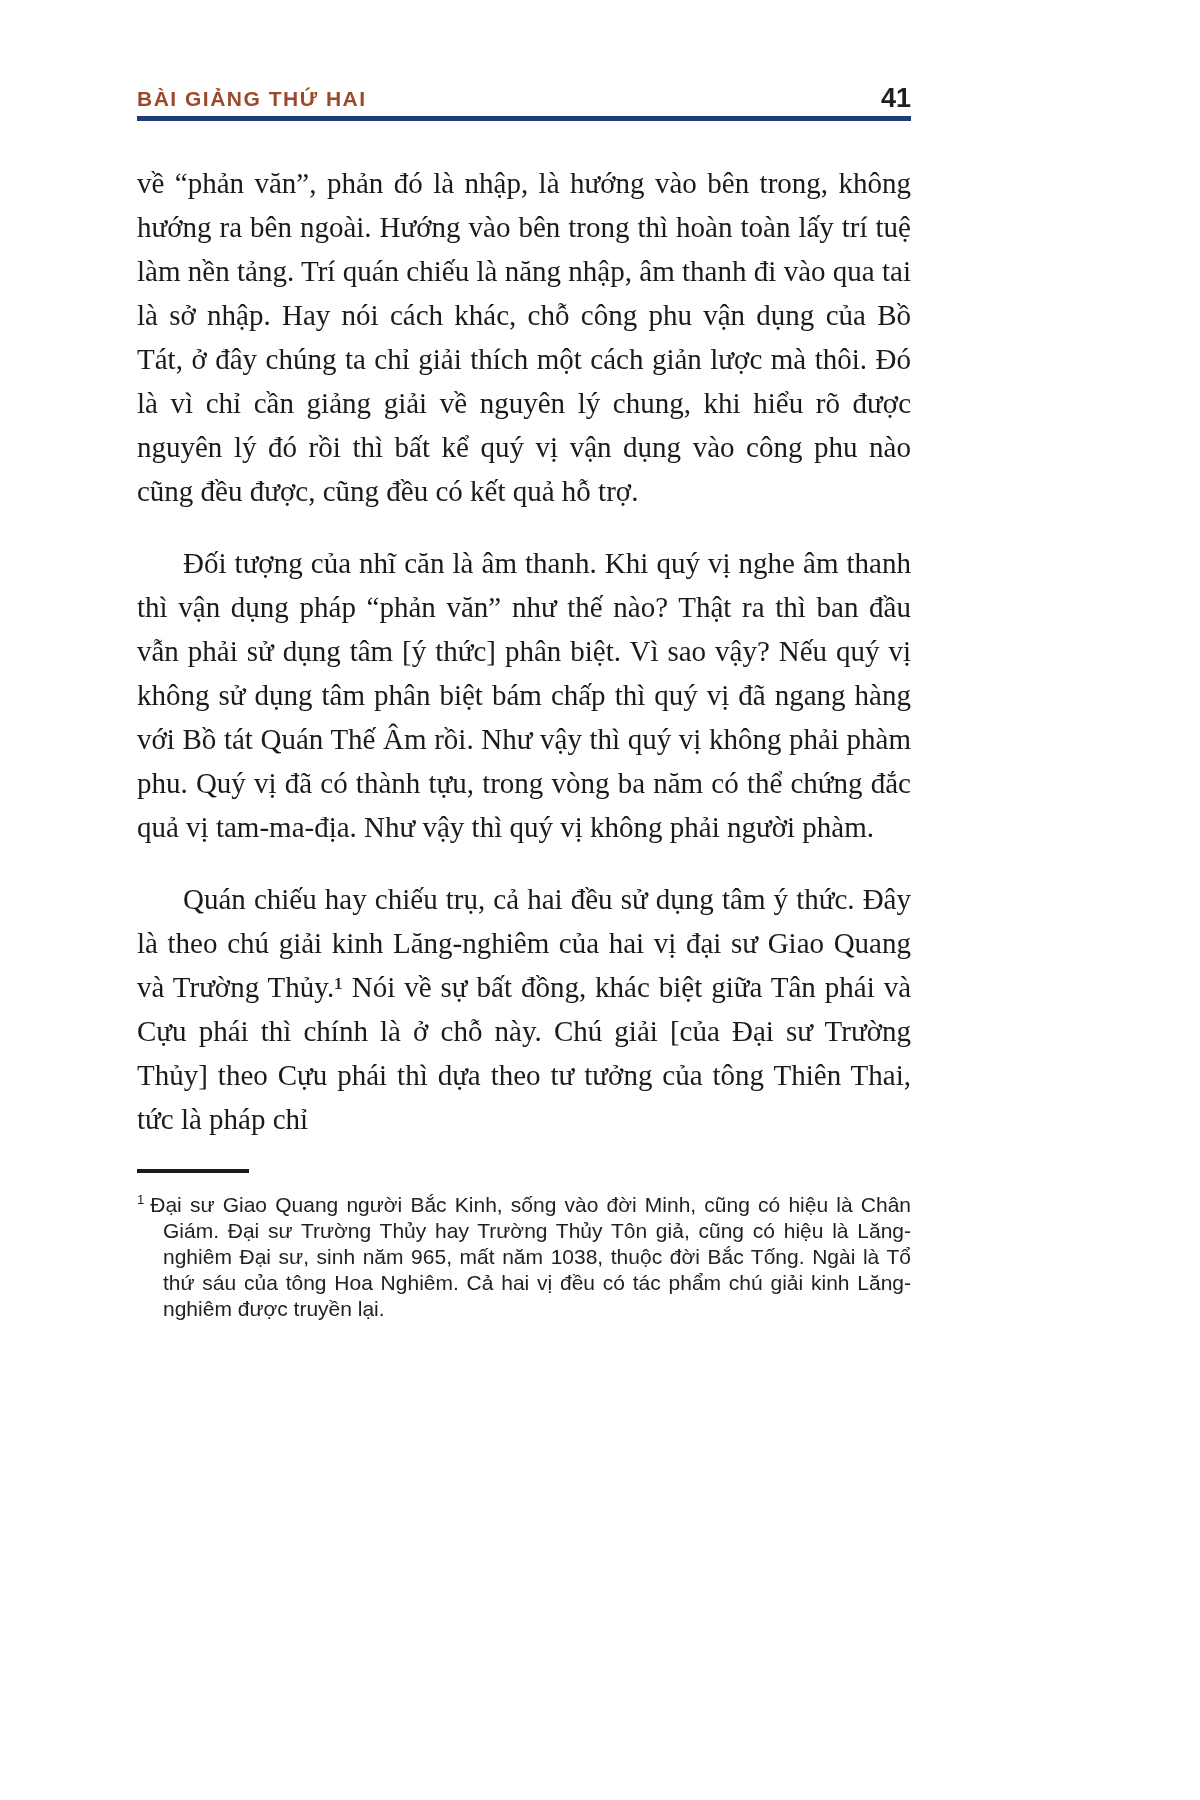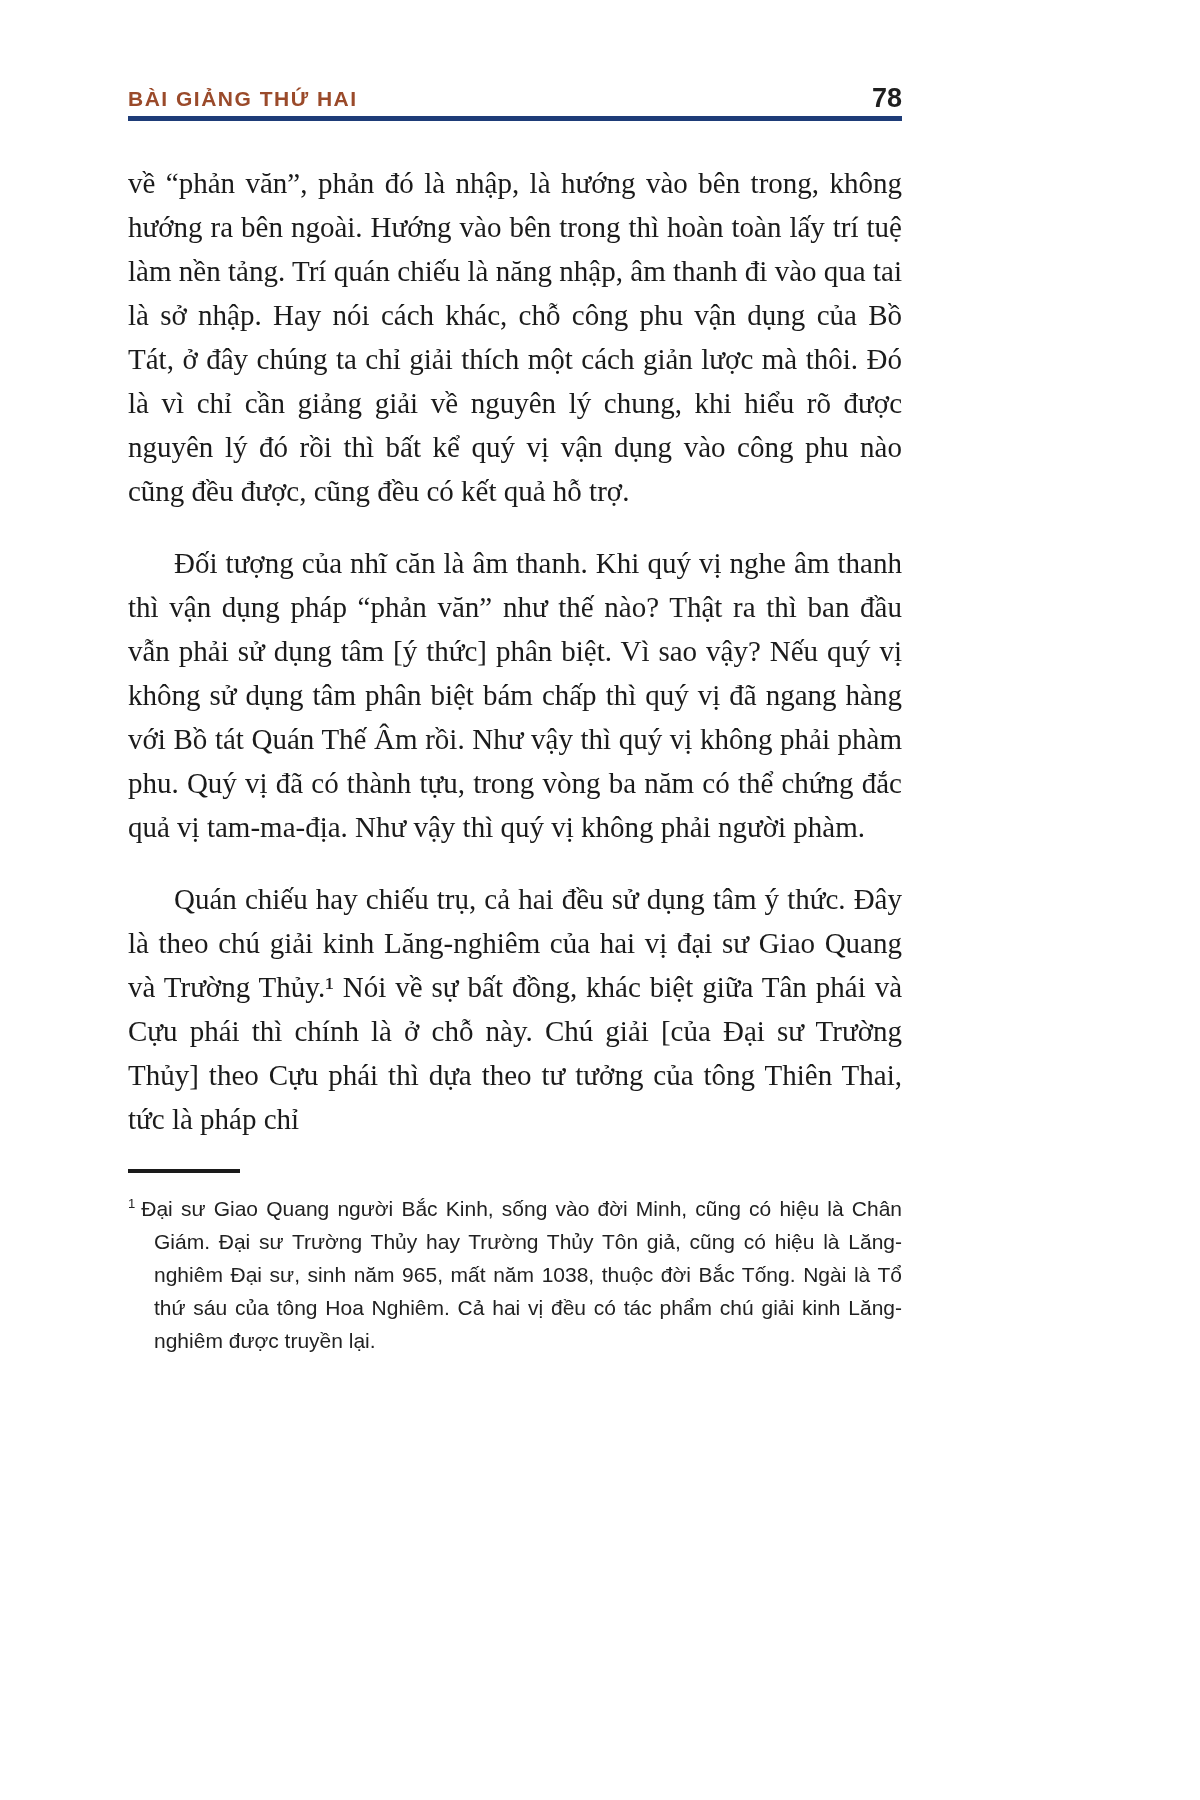--- a/index.html
+++ b/index.html
@@ -16,21 +16,21 @@
     font-family:"Liberation Serif", serif;
   }
   .page{
     position:relative;
     width:1200px;height:1800px;
     background:var(--page-bg);
     overflow:hidden;
   }
   .content{
     position:absolute;
-    left:128px;top:85px;
+    left:137px;top:85px;
     width:774px;
   }
   .running-header{
     display:flex;
     justify-content:space-between;
     align-items:flex-end;
   }
   .header-title{
     font-family:"Liberation Sans", sans-serif;
     font-weight:bold;
@@ -72,40 +72,40 @@
     width:112px;
     height:4px;
     background:var(--footnote-rule);
     border:none;
     margin:8px 0 14px 0;
   }
   .footnote{
     font-family:"Liberation Sans", sans-serif;
     color:#222222;
     font-size:21px;
-    line-height:33px;
+    line-height:26px;
     text-align:justify;
     padding-left:26px;
     text-indent:-26px;
     margin:0;
   }
   .footnote sup{
     font-size:0.62em;
     margin-right:6px;
   }
 </style>
 </head>
 <body>
 
 <div class="page">
   <div class="content">
 
     <div class="running-header">
       <span class="header-title">BÀI GIẢNG THỨ HAI</span>
-      <span class="page-number">78</span>
+      <span class="page-number">41</span>
     </div>
     <hr class="header-rule">
 
     <div class="body-text">
       <p class="para first">về “phản văn”, phản đó là nhập, là hướng vào bên trong, không hướng ra bên ngoài. Hướng vào bên trong thì hoàn toàn lấy trí tuệ làm nền tảng. Trí quán chiếu là năng nhập, âm thanh đi vào qua tai là sở nhập. Hay nói cách khác, chỗ công phu vận dụng của Bồ Tát, ở đây chúng ta chỉ giải thích một cách giản lược mà thôi. Đó là vì chỉ cần giảng giải về nguyên lý chung, khi hiểu rõ được nguyên lý đó rồi thì bất kể quý vị vận dụng vào công phu nào cũng đều được, cũng đều có kết quả hỗ trợ.</p>
       <p class="para">Đối tượng của nhĩ căn là âm thanh. Khi quý vị nghe âm thanh thì vận dụng pháp “phản văn” như thế nào? Thật ra thì ban đầu vẫn phải sử dụng tâm [ý thức] phân biệt. Vì sao vậy? Nếu quý vị không sử dụng tâm phân biệt bám chấp thì quý vị đã ngang hàng với Bồ tát Quán Thế Âm rồi. Như vậy thì quý vị không phải phàm phu. Quý vị đã có thành tựu, trong vòng ba năm có thể chứng đắc quả vị tam-ma-địa. Như vậy thì quý vị không phải người phàm.</p>
       <p class="para">Quán chiếu hay chiếu trụ, cả hai đều sử dụng tâm ý thức. Đây là theo chú giải kinh Lăng-nghiêm của hai vị đại sư Giao Quang và Trường Thủy.¹ Nói về sự bất đồng, khác biệt giữa Tân phái và Cựu phái thì chính là ở chỗ này. Chú giải [của Đại sư Trường Thủy] theo Cựu phái thì dựa theo tư tưởng của tông Thiên Thai, tức là pháp chỉ</p>
     </div>
 
     <hr class="footnote-separator">

